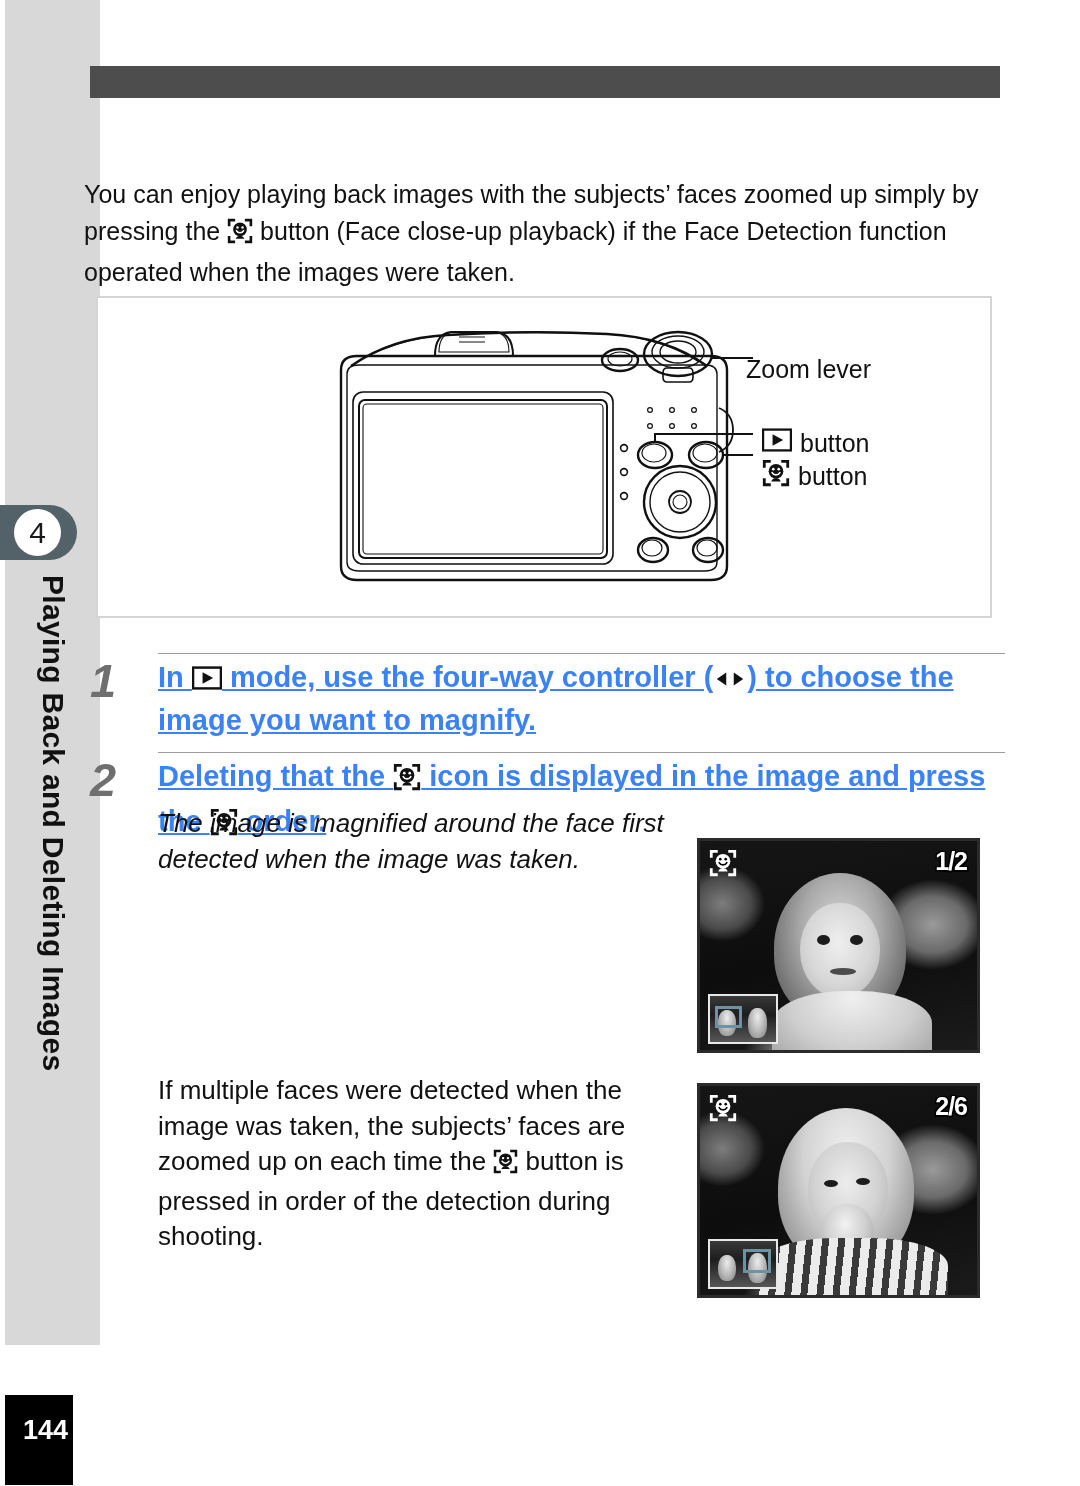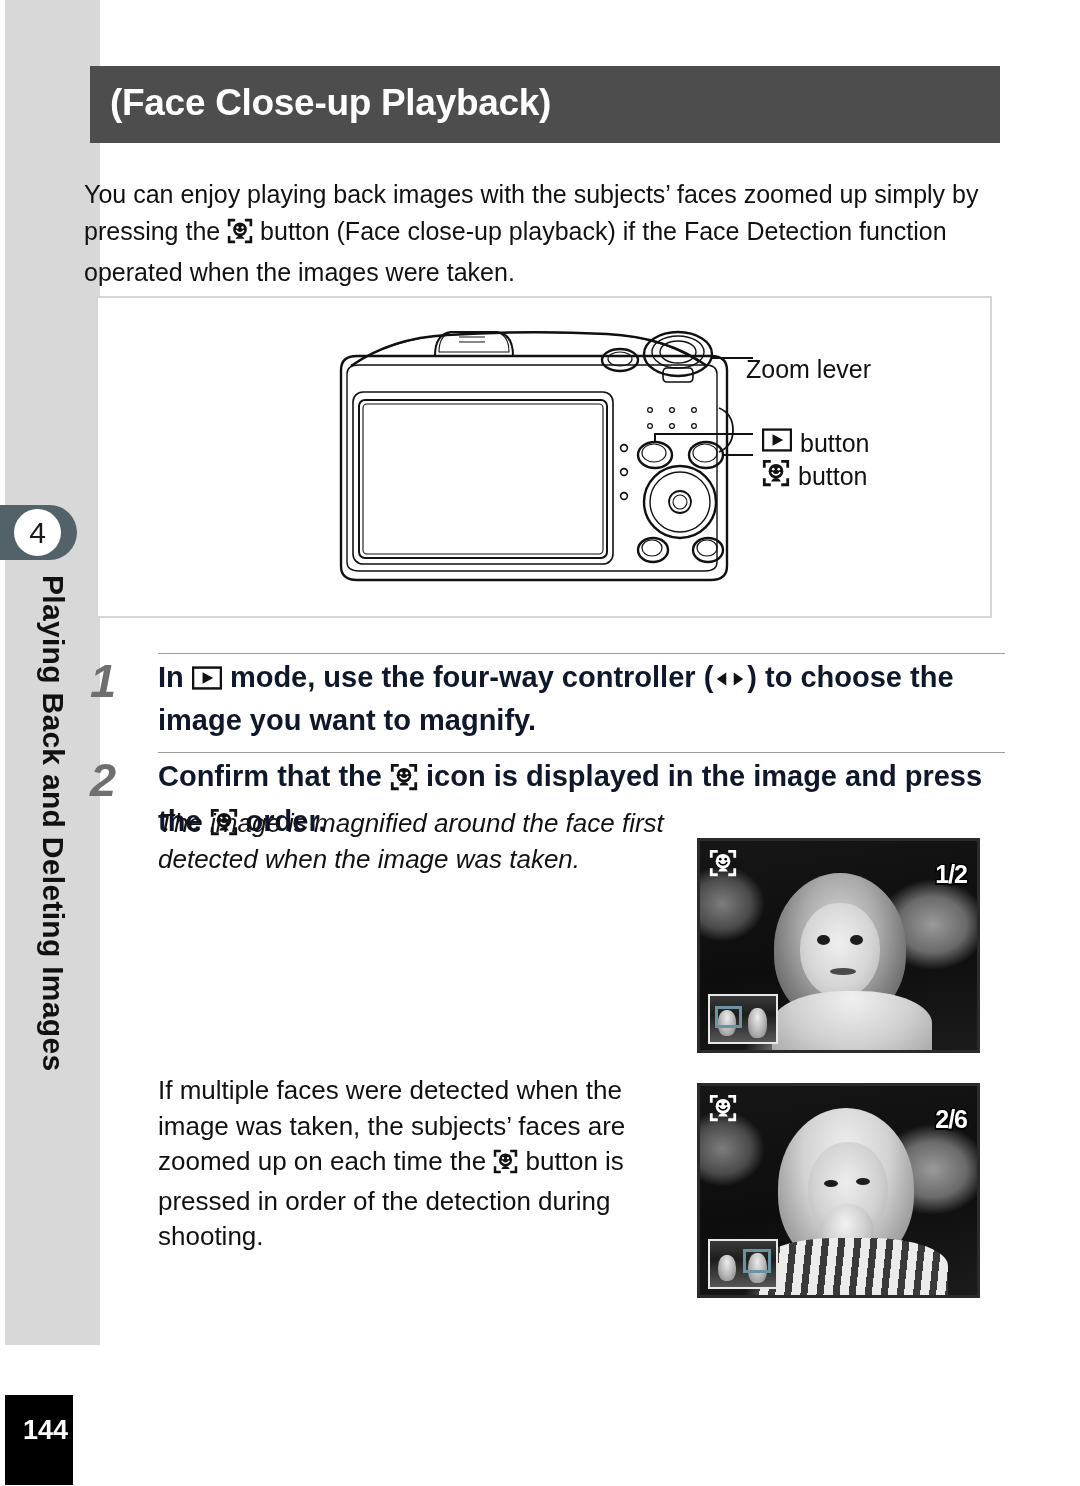--- a/index.html
+++ b/index.html
@@ -167,21 +167,22 @@
     line-height: 1;
   }
   .step-text {
     position: absolute;
     left: 68px;
     top: 4px;
     width: 847px;
     font-size: 29px;
     font-weight: bold;
     line-height: 1.38;
-    color: #0f172a;
+    color: #3b82f6;
+    text-decoration: underline;
   }
   #step-1 { top: 653px; }
   #step-2 { top: 752px; }
 
   
   .body-text {
     position: absolute;
     left: 158px;
     width: 525px;
     font-size: 26px;
@@ -264,21 +265,21 @@
   .photo-face-icon {
     position: absolute;
     left: 9px;
     top: 8px;
     width: 28px;
     height: 28px;
   }
   .photo-counter {
     position: absolute;
     right: 10px;
-    top: 19px;
+    top: 6px;
     font-size: 25px;
     font-weight: bold;
     color: #ffffff;
     text-shadow:
       -1.5px -1.5px 0 #000, 1.5px -1.5px 0 #000,
       -1.5px 1.5px 0 #000, 1.5px 1.5px 0 #000;
     letter-spacing: -1px;
     margin-left: 44px;
   }
   .navigator {
@@ -311,21 +312,20 @@
     <div id="chapter-circle">4</div>
   </div>
   <div id="chapter-title">
     <span>Playing Back and Deleting Images</span>
   </div>
 </div>
 
 <div id="page-number-box">144</div>
 
 <div id="header-bar">
-  <div class="hline">(Face Close-up Playback)</div>
 </div>
 
 <div id="intro">
   <span>You can enjoy playing back images with the subjects’ faces zoomed up simply by pressing the </span><span style="display:inline-block;vertical-align:-4px;">
     <svg width="26" height="26" viewBox="0 0 32 32">
       <g fill="#111">
         <path d="M1 1h9v3.2H4.2V10H1z"></path>
           <path d="M31 1h-9v3.2h5.8V10H31z"></path>
         <path d="M1 31h9v-3.2H4.2V22H1z"></path>
           <path d="M31 31h-9v-3.2h5.8V22H31z"></path>
@@ -452,21 +452,21 @@
         </svg></span><span style="display:inline-block;vertical-align:-1px;">
       <svg width="17" height="18" viewBox="0 0 18 18">
           <path d="M4 2 L14 9 L4 16 Z" fill="#111"></path>
         </svg></span><span>) to choose the image you want to magnify.</span>
   </div>
 </div>
 
 <div class="step" id="step-2">
   <div class="step-rule"></div>
   <div class="step-num">2</div>
-  <div class="step-text"><span>Confirm that the </span><span style="display:inline-block;vertical-align:-5px;">
+  <div class="step-text"><span>Deleting that the </span><span style="display:inline-block;vertical-align:-5px;">
       <svg width="28" height="28" viewBox="0 0 32 32">
         <g fill="#111">
           <path d="M1 1h9v3.2H4.2V10H1z"></path>
             <path d="M31 1h-9v3.2h5.8V10H31z"></path>
           <path d="M1 31h9v-3.2H4.2V22H1z"></path>
             <path d="M31 31h-9v-3.2h5.8V22H31z"></path>
         </g>
         <circle cx="16" cy="14" r="8.4" fill="#111"></circle>
         <circle cx="12.9" cy="11.6" r="1.5" fill="#fff"></circle>
         <circle cx="19.1" cy="11.6" r="1.5" fill="#fff"></circle>

